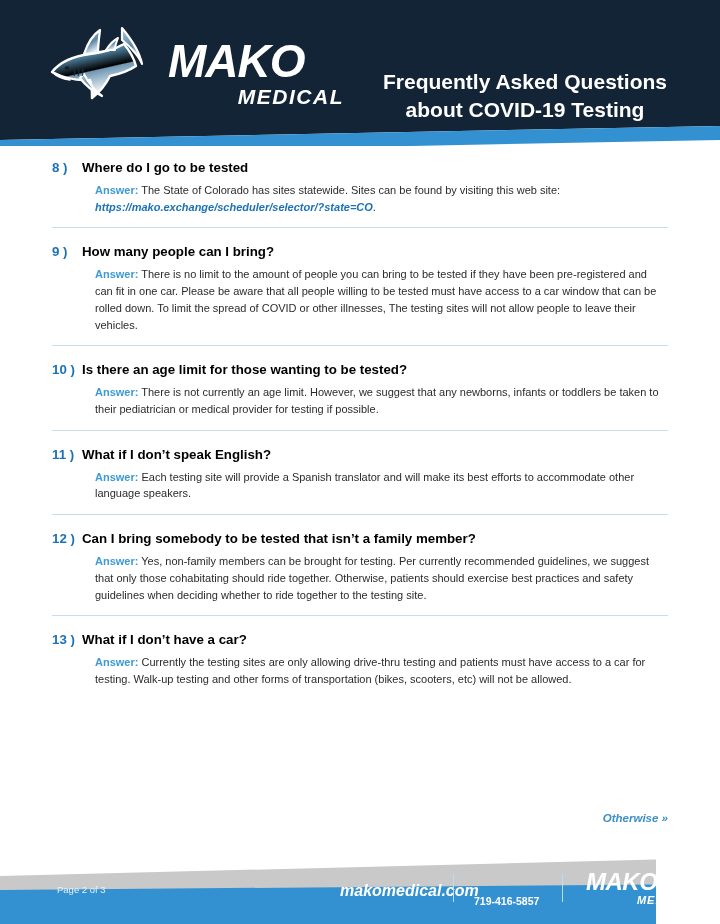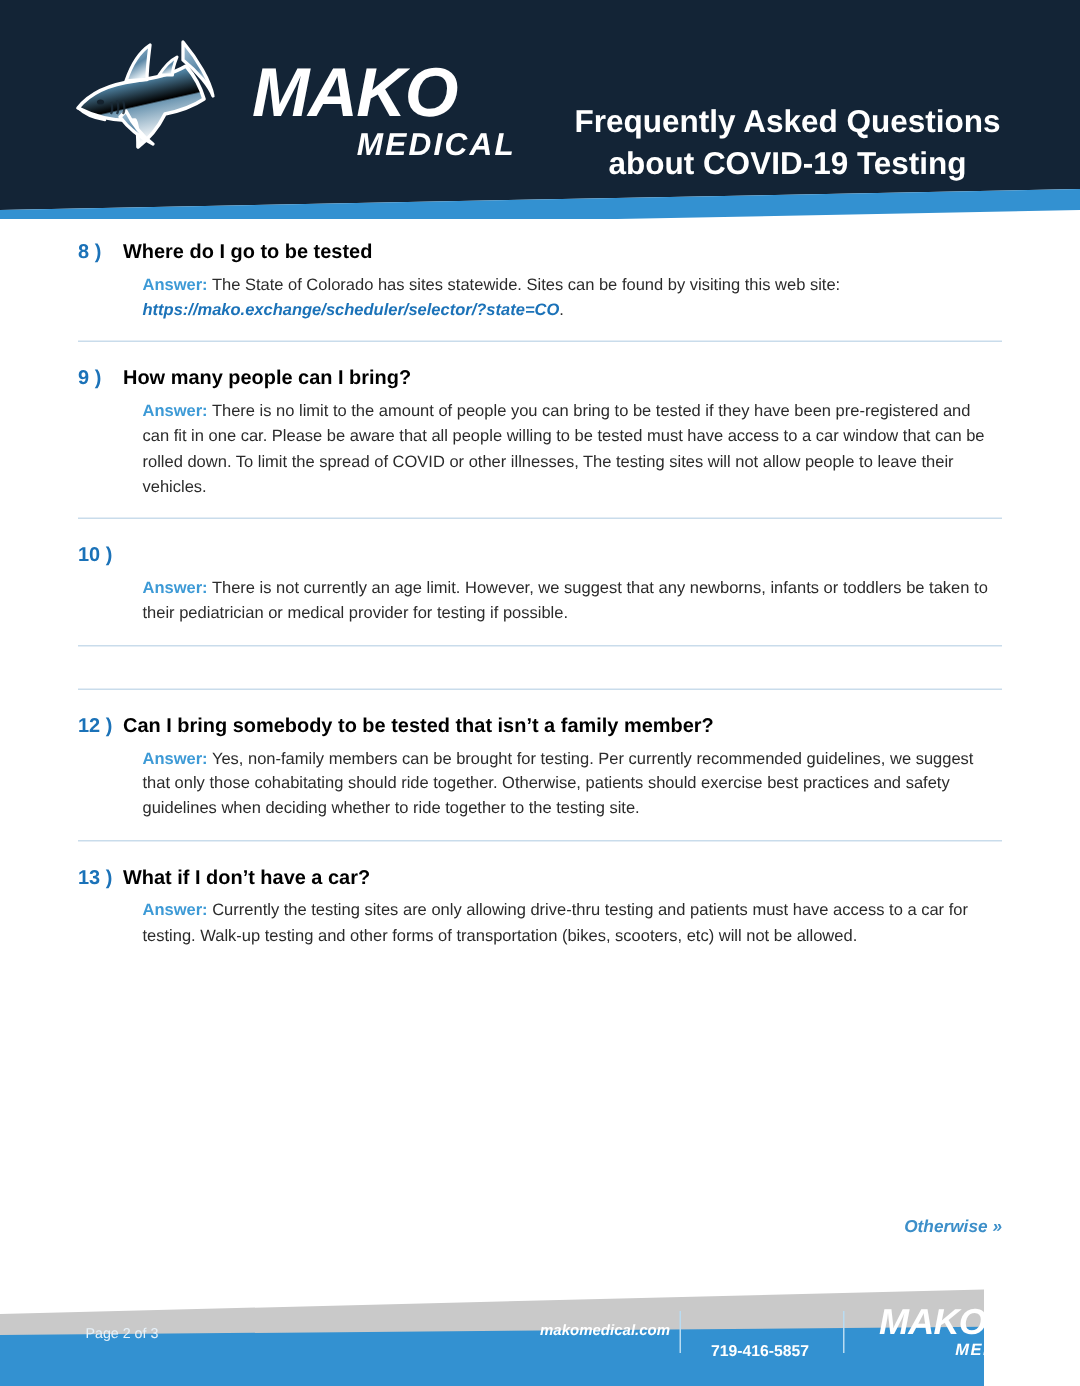--- a/index.html
+++ b/index.html
@@ -126,22 +126,22 @@
     position:absolute; left:0; bottom:0;
     width:720px; height:68px;
     display:flex; align-items:center;
   }
   .page-num {
     position:absolute; left:57px; top:28px;
     color:#e6f1f9; font-size:9.5px;
     font-family:"Liberation Sans", sans-serif;
   }
   .foot-site {
-    position:absolute; left:360px; top:26px;
-    color:#ffffff; font-size:10px;
+    position:absolute; left:340px; top:26px;
+    color:#ffffff; font-size:16px;
     font-weight:bold; font-style:italic;
     font-family:"Liberation Sans", sans-serif;
   }
   .foot-sep1 {
     position:absolute; left:453px; top:18px;
     width:1px; height:28px; background:#b9dcf2;
   }
   .foot-phone {
     position:absolute; left:474px; top:26px;
     color:#ffffff; font-size:10.5px;
@@ -260,29 +260,40 @@
         <span class="answer-label">Answer:</span>
         <span>There is no limit to the amount of people you can bring to be tested if they have been pre-registered and can fit in one car. Please be aware that all people willing to be tested must have access to a car window that can be rolled down. To limit the spread of COVID or other illnesses, The testing sites will not allow people to leave their vehicles.</span>
       </div>
     </div>
     <div class="divider"></div>
     <div class="faq-gap"></div>
 
     <div class="faq-item">
       <div class="q-row">
         <span class="q-num">10 )</span>
+        <span class="q-text">Is there an age limit for those wanting to be tested?</span>
       </div>
       <div class="answer">
         <span class="answer-label">Answer:</span>
         <span>There is not currently an age limit.  However, we suggest that any newborns, infants or toddlers be taken to their pediatrician or medical provider for testing if possible.</span>
       </div>
     </div>
     <div class="divider"></div>
     <div class="faq-gap"></div>
 
+    <div class="faq-item">
+      <div class="q-row">
+        <span class="q-num">11 )</span>
+        <span class="q-text">What if I don’t speak English?</span>
+      </div>
+      <div class="answer">
+        <span class="answer-label">Answer:</span>
+        <span>Each testing site will provide a Spanish translator and will make its best efforts to accommodate other language speakers.</span>
+      </div>
+    </div>
     <div class="divider"></div>
     <div class="faq-gap"></div>
 
     <div class="faq-item">
       <div class="q-row">
         <span class="q-num">12 )</span>
         <span class="q-text">Can I bring somebody to be tested that isn’t a family member?</span>
       </div>
       <div class="answer">
         <span class="answer-label">Answer:</span>

